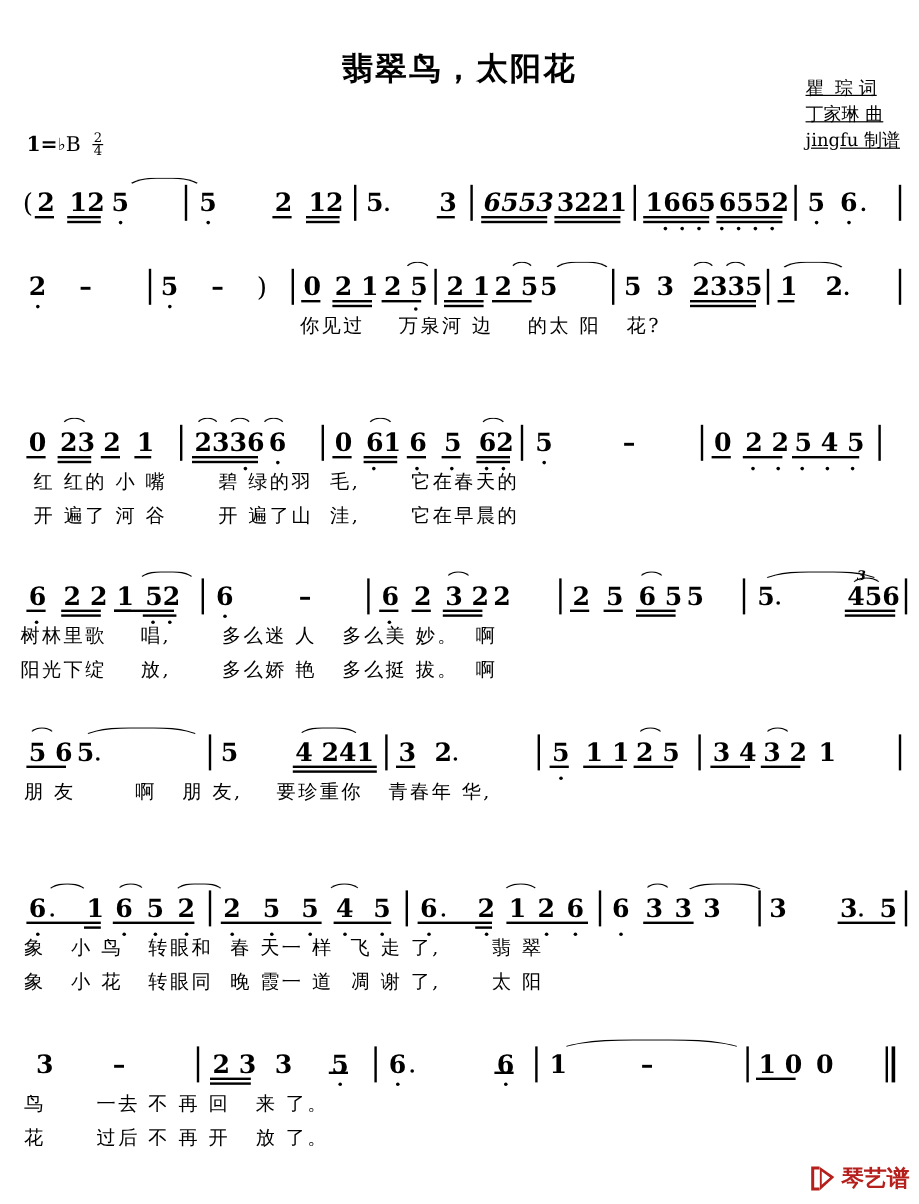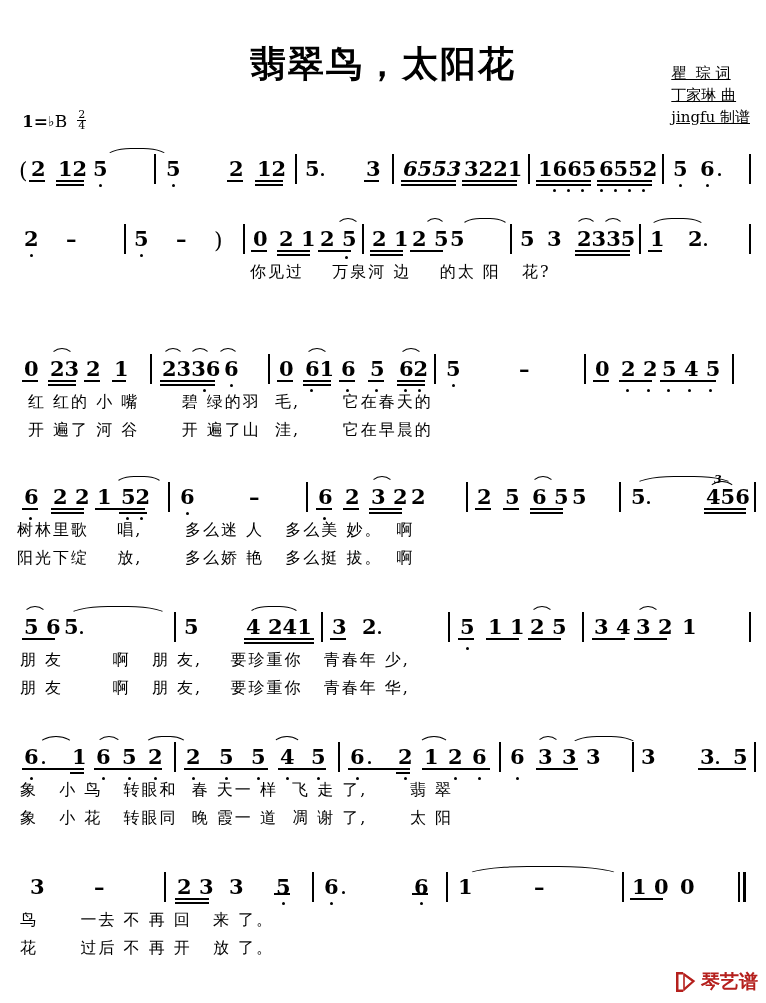--- a/index.html
+++ b/index.html
@@ -16,21 +16,21 @@
     overflow: hidden;
   }
 
   
   #sheet-title {
     position: absolute;
     top: 40px;
     left: 0;
     width: 766px;
     text-align: center;
-    font-size: 36px;
+    font-size: 26px;
     font-weight: bold;
     letter-spacing: 2px;
     font-family: "DejaVu Serif", "Liberation Serif", serif;
   }
   #credits {
     position: absolute;
     top: 62px;
     right: 16px;
     text-align: left;
     font-size: 15px;
@@ -465,23 +465,20 @@
     <span class="beam" style="left:514px;bottom:9px;width:33px;"></span>
     <span class="slur" style="left:516px;bottom:33px;width:22px;"></span>
     <span class="bar" style="left:568px;"></span>
     <span class="tok" style="left:580px;">3 4</span>
     <span class="beam" style="left:578px;bottom:9px;width:33px;"></span>
     <span class="tok" style="left:622px;">3 2</span>
     <span class="beam" style="left:620px;bottom:9px;width:33px;"></span>
     <span class="slur" style="left:622px;bottom:33px;width:22px;"></span>
     <span class="tok" style="left:668px;">1</span>
     <span class="bar" style="left:735px;"></span>
-  </div>
-  <div class="lyricrow">
-    <span class="lyr" style="left:20px;top:2px;letter-spacing:2px;">朋 友       啊   朋 友,    要珍重你   青春年 少,</span>
   </div>
   <div class="lyricrow">
     <span class="lyr" style="left:20px;top:2px;letter-spacing:2px;">朋 友       啊   朋 友,    要珍重你   青春年 华,</span>
   </div>
 </div>
 
 <div class="system" id="system-6" style="top:733px;">
   <div class="noterow">
     <span class="tok" style="left:10px;">6</span>
     <span class="odot" style="left:16px;bottom:-1px;"></span>

